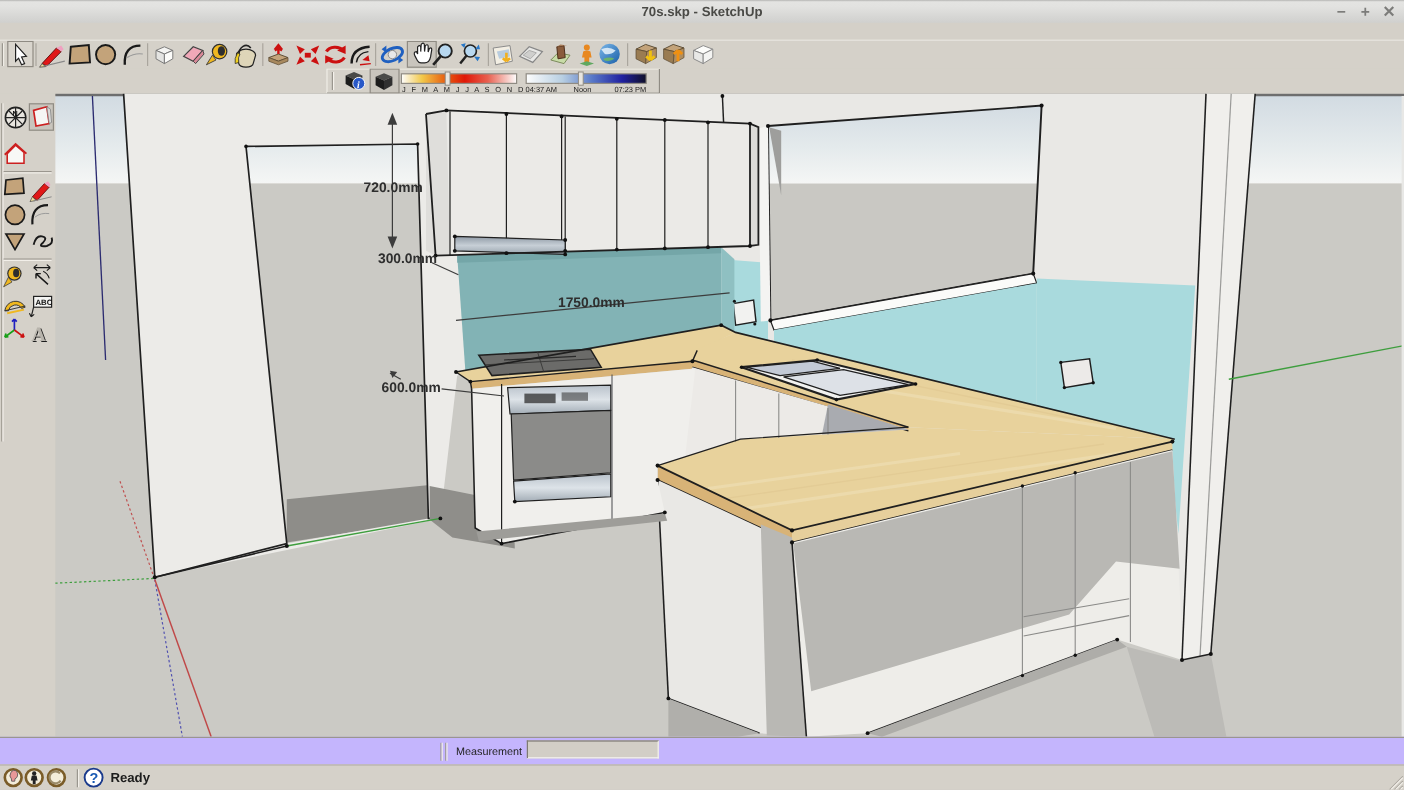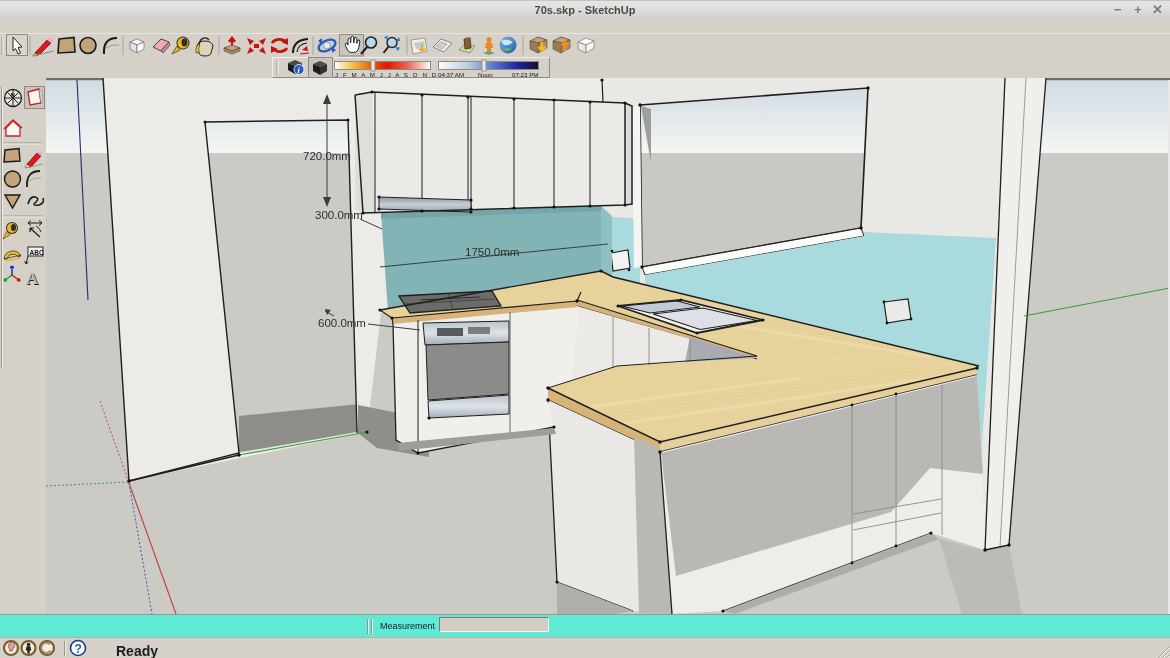--- a/index.html
+++ b/index.html
@@ -11,26 +11,26 @@
 #titletext{position:absolute;left:0;top:4px;width:1170px;text-align:center;font-size:11px;font-weight:bold;color:#4a4a46;}
 .winbtn{position:absolute;top:2px;font-size:13px;font-weight:bold;color:#7c7c7a;}
 
 #menubar{position:absolute;left:0;top:19px;width:1170px;height:14px;background:#d5d1c9;font-size:9px;color:#111;}
 .mi{position:absolute;top:2px;}
 .mi u{text-decoration:underline;}
 
 #tb1{position:absolute;left:0;top:33px;width:1170px;height:23px;background:#d5d1c9;border-top:1px solid #e8e5df;}
 #tb2{position:absolute;left:0;top:57px;width:1170px;height:21px;background:#d5d1c9;}
 #sidebar{position:absolute;left:0;top:78px;width:46px;height:536px;background:#d5d1c9;}
-#viewport{position:absolute;left:46px;top:78px;width:1124px;height:536px;}
-#measbar{position:absolute;left:0;top:614px;width:1170px;height:23px;background:#5eead4;border-top:1px solid #9a9690;}
+#viewport{position:absolute;left:46px;top:78px;width:1124px;height:536px;font-weight:bold;}
+#measbar{position:absolute;left:0;top:614px;width:1170px;height:23px;background:#c4b5fd;border-top:1px solid #9a9690;}
 #statusbar{position:absolute;left:0;top:637px;width:1170px;height:21px;background:#d5d1c9;border-top:1px solid #b6b2aa;}
 .mlabel{position:absolute;left:380px;top:6px;font-size:9px;color:#222;}
 #mfield{position:absolute;left:439px;top:2px;width:108px;height:13px;background:#d2cec6;border-top:1px solid #7e7a74;border-left:1px solid #7e7a74;border-bottom:1px solid #f4f2ee;border-right:1px solid #f4f2ee;}
-#ready{position:absolute;left:92px;top:5px;font-size:14px;font-weight:bold;color:#1c1c1c;margin-left:24px;}
+#ready{position:absolute;left:92px;top:5px;font-size:11px;font-weight:bold;color:#1c1c1c;}
 </style>
 </head>
 <body>
 <div id="page">
   <div id="titlebar">
     <div id="titletext">70s.skp - SketchUp</div>
     <div class="winbtn" style="left:1114px;">−</div>
     <div class="winbtn" style="left:1134px;">+</div>
     <div class="winbtn" style="left:1152px;">✕</div>
   </div>

